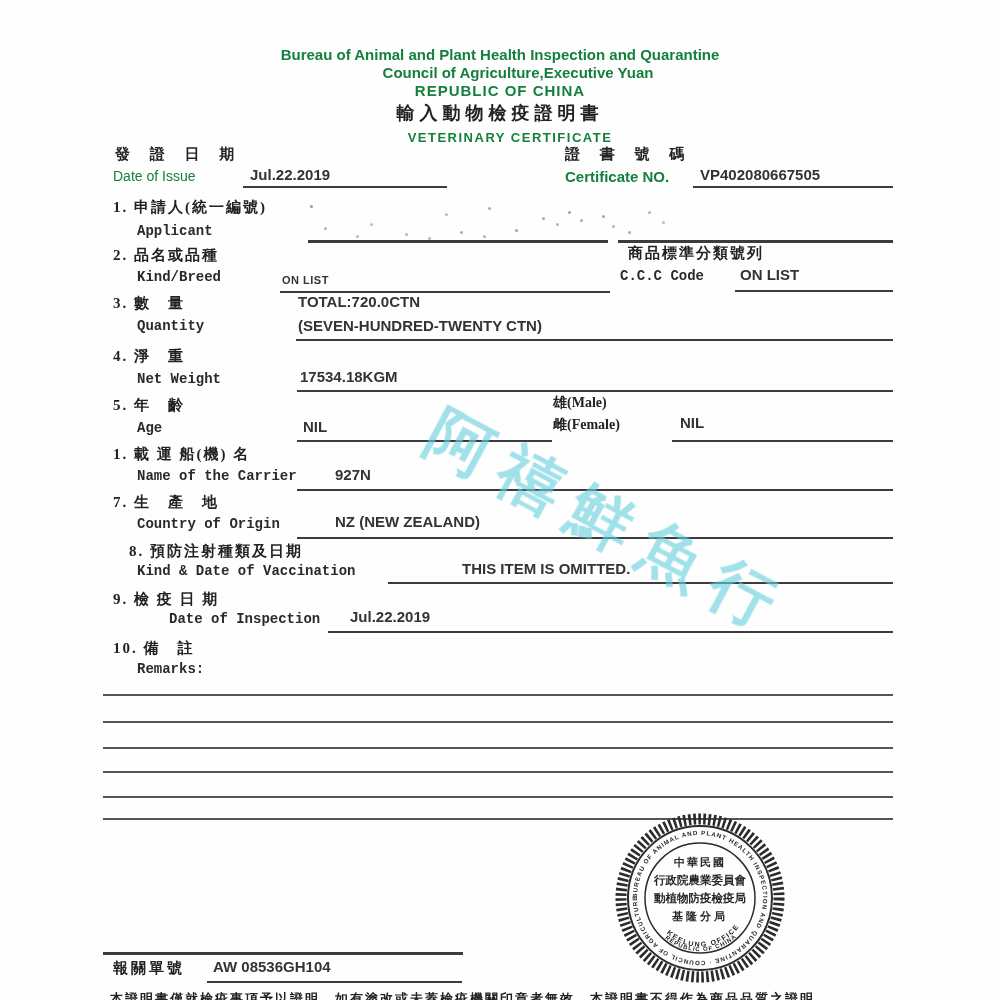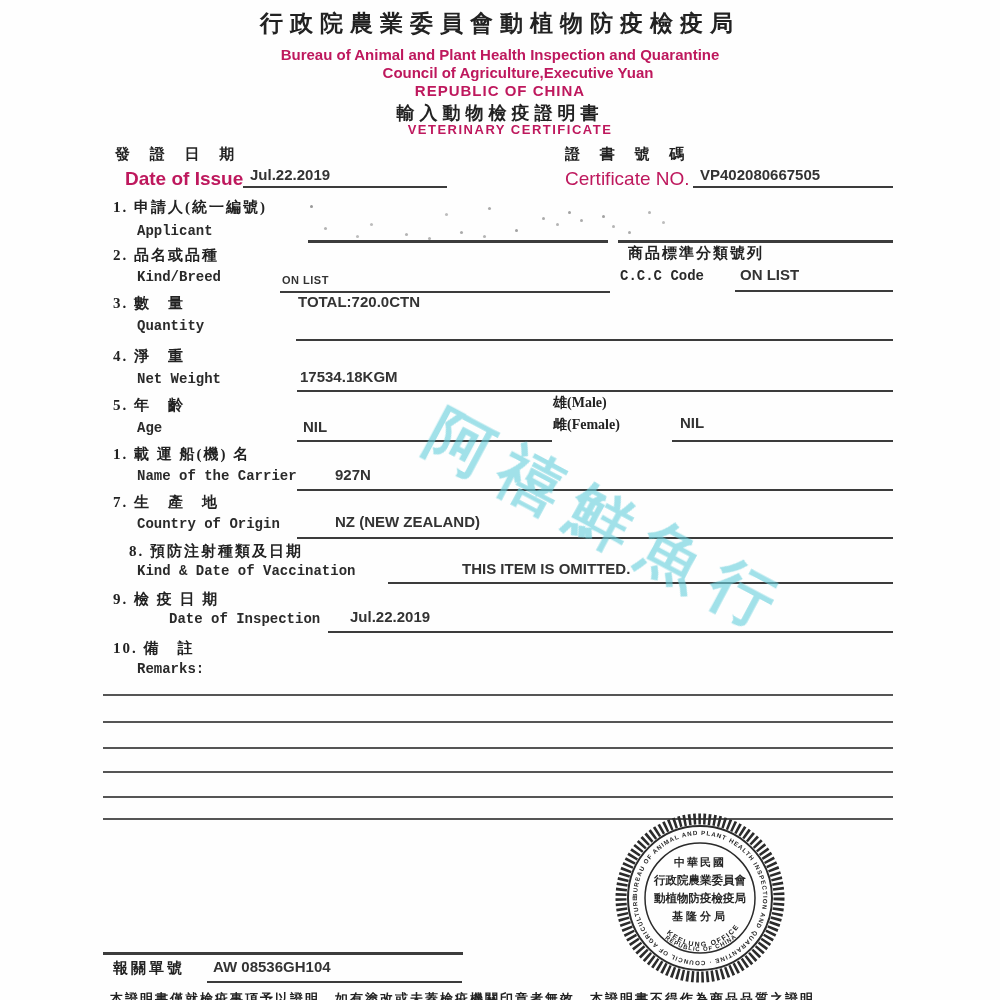--- a/index.html
+++ b/index.html
@@ -7,30 +7,30 @@
     position:relative;
     width:1000px;height:1000px;
     background:#fefefe;
     overflow:hidden;
     font-family:"Liberation Sans", sans-serif;
     color:#1f1f1f;
   }
   
   .cjk{font-family:"Liberation Serif","DejaVu Serif",serif;font-weight:bold;color:#222;}
   .mono{font-family:"Liberation Mono","DejaVu Sans Mono",monospace;font-weight:bold;color:#2a2a2a;}
-  .sans{font-family:"Liberation Sans","DejaVu Sans",sans-serif;color:#be185d;}
+  .sans{font-family:"Liberation Sans","DejaVu Sans",sans-serif;color:#15803d;}
   .abs{position:absolute;white-space:nowrap;}
   .center{left:0;right:0;text-align:center;}
   
   .h-cjk-title{top:8px;font-size:23px;letter-spacing:7px;}
   .h-en1{top:46px;font-size:15px;font-weight:bold;}
   .h-en2{top:64px;font-size:15px;font-weight:bold;padding-left:36px;}
   .h-en3{top:82px;font-size:15px;font-weight:bold;letter-spacing:1px;}
   .h-cjk2{top:101px;font-size:18px;letter-spacing:5px;}
-  .h-en4{top:122px;font-size:13px;font-weight:bold;letter-spacing:1.5px;padding-left:20px;}
+  .h-en4{top:130px;font-size:13px;font-weight:bold;letter-spacing:1.5px;padding-left:20px;}
   
   .lbl-cjk{font-size:15px;letter-spacing:2px;}
   .lbl-en{font-size:14px;}
   .val{font-size:15px;font-weight:bold;color:#333;}
   .val-sm{font-size:11px;font-weight:bold;color:#333;letter-spacing:.5px;}
   
   .ul{position:absolute;height:2px;background:#3c3c3c;}
   .ul.thick{height:3px;}
   .ul.soft{background:#555;}
   
@@ -60,34 +60,33 @@
   .footnote{
     position:absolute;left:110px;top:990px;width:800px;
     font-size:13px;letter-spacing:2px;overflow:hidden;white-space:nowrap;
   }
 </style>
 </head>
 <body>
 
 <div class="page">
 
-  <div class="abs center cjk h-cjk-title">行政院農業委員會動植物防疫檢疫局</div>
   <div class="abs center sans h-en1">Bureau of Animal and Plant Health Inspection and Quarantine</div>
   <div class="abs center sans h-en2">Council of Agriculture,Executive Yuan</div>
   <div class="abs center sans h-en3">REPUBLIC OF CHINA</div>
   <div class="abs center cjk h-cjk2">輸入動物檢疫證明書</div>
   <div class="abs center sans h-en4">VETERINARY CERTIFICATE</div>
 
   <div class="abs cjk lbl-cjk" style="left:115px;top:145px;letter-spacing:8px;">發 證 日 期</div>
-  <div class="abs sans" style="left:113px;top:168px;font-size:19px;font-weight:bold;margin-left:12px;">Date of Issue</div>
+  <div class="abs sans" style="left:113px;top:168px;font-size:14px;font-weight:normal;">Date of Issue</div>
   <div class="abs sans val" style="left:250px;top:166px;">Jul.22.2019</div>
   <div class="ul" style="left:243px;top:186px;width:204px;"></div>
 
   <div class="abs cjk lbl-cjk" style="left:565px;top:145px;letter-spacing:8px;">證 書 號 碼</div>
-  <div class="abs sans" style="left:565px;top:168px;font-size:19px;font-weight:normal;">Certificate NO.</div>
+  <div class="abs sans" style="left:565px;top:168px;font-size:15px;font-weight:bold;">Certificate NO.</div>
   <div class="abs sans val" style="left:700px;top:166px;">VP402080667505</div>
   <div class="ul" style="left:693px;top:186px;width:200px;"></div>
 
   <div class="abs cjk lbl-cjk" style="left:113px;top:198px;">1. 申請人(統一編號)</div>
   <div class="abs mono lbl-en" style="left:137px;top:223px;">Applicant</div>
   <div class="speckles"></div>
   <div class="ul thick" style="left:308px;top:240px;width:300px;"></div>
   <div class="ul thick" style="left:618px;top:240px;width:275px;"></div>
 
   <div class="abs cjk lbl-cjk" style="left:113px;top:246px;">2. 品名或品種</div>
@@ -95,20 +94,21 @@
   <div class="abs mono lbl-en" style="left:137px;top:269px;">Kind/Breed</div>
   <div class="abs sans val-sm" style="left:282px;top:274px;">ON LIST</div>
   <div class="ul" style="left:280px;top:291px;width:330px;"></div>
   <div class="abs mono lbl-en" style="left:620px;top:268px;">C.C.C Code</div>
   <div class="abs sans val" style="left:740px;top:266px;">ON LIST</div>
   <div class="ul" style="left:735px;top:290px;width:158px;"></div>
 
   <div class="abs cjk lbl-cjk" style="left:113px;top:294px;">3. 數　量</div>
   <div class="abs sans val" style="left:298px;top:293px;">TOTAL:720.0CTN</div>
   <div class="abs mono lbl-en" style="left:137px;top:318px;">Quantity</div>
+  <div class="abs sans val" style="left:298px;top:317px;">(SEVEN-HUNDRED-TWENTY CTN)</div>
   <div class="ul" style="left:296px;top:339px;width:597px;"></div>
 
   <div class="abs cjk lbl-cjk" style="left:113px;top:347px;">4. 淨　重</div>
   <div class="abs mono lbl-en" style="left:137px;top:371px;">Net Weight</div>
   <div class="abs sans val" style="left:300px;top:368px;">17534.18KGM</div>
   <div class="ul" style="left:297px;top:390px;width:596px;"></div>
 
   <div class="abs cjk lbl-cjk" style="left:113px;top:396px;">5. 年　齡</div>
   <div class="abs cjk" style="left:553px;top:394px;font-size:14px;">雄(Male)</div>
   <div class="abs mono lbl-en" style="left:137px;top:420px;">Age</div>

